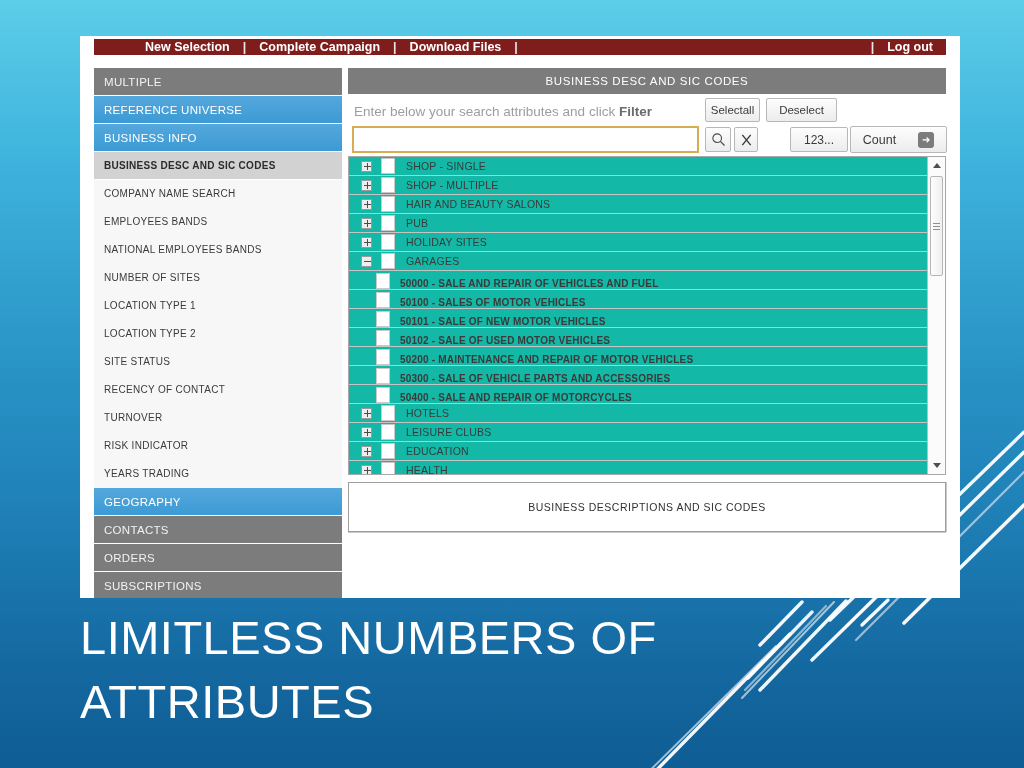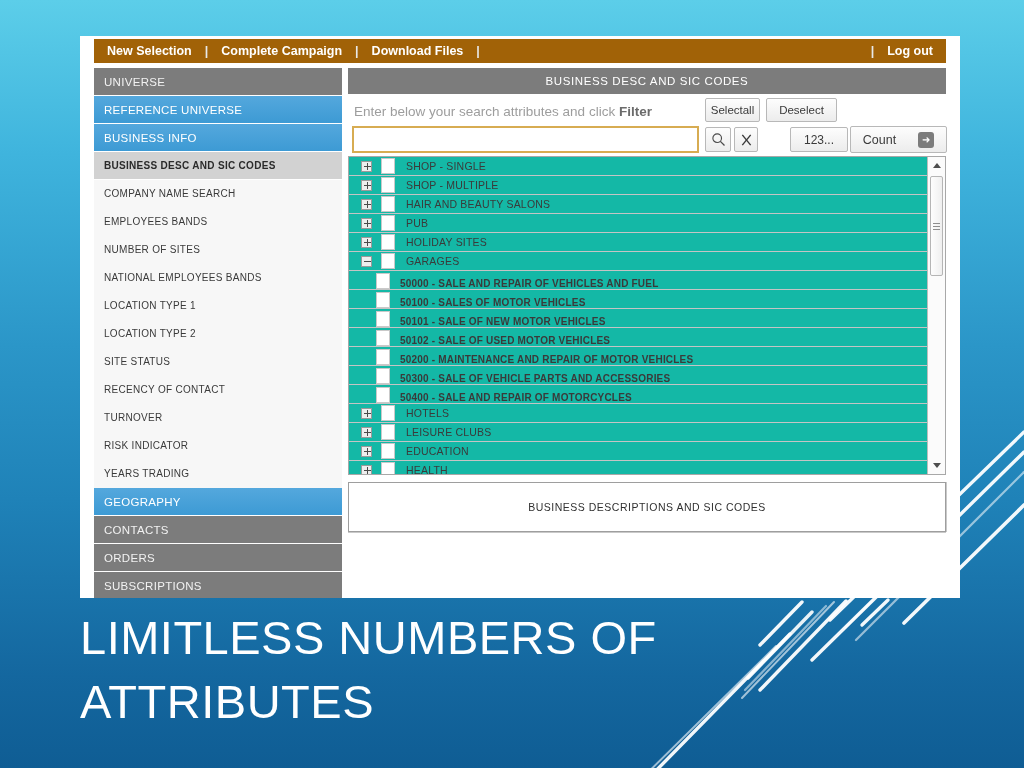--- a/index.html
+++ b/index.html
@@ -33,23 +33,23 @@
     left: 80px; top: 36px;
     width: 880px; height: 562px;
     background: #ffffff;
     z-index: 2;
     overflow: hidden;
   }
 
   
   .menubar {
     position: absolute; left: 14px; top: 3px;
-    width: 852px; height: 24px;
-    background: #a16207;
-    display: flex; align-items: center;
+    width: 852px; height: 16px;
+    background: #7f1d1d;
+    display: flex; align-items: center; padding-left: 38px;
   }
   .menubar .m-item {
     color: #ffffff; font-size: 12.5px; font-weight: bold;
     padding: 0 13px; white-space: nowrap; line-height: 24px;
   }
   .menubar .m-sep {
     color: #e8e8e8; font-size: 12.5px; font-weight: bold;
     line-height: 24px;
   }
   .menubar .m-spacer { flex: 1; }
@@ -239,28 +239,28 @@
     <span class="m-item">Complete Campaign</span>
     <span class="m-sep">|</span>
     <span class="m-item">Download Files</span>
     <span class="m-sep">|</span>
     <span class="m-spacer"></span>
     <span class="m-sep">|</span>
     <span class="m-item">Log out</span>
   </div>
 
   <div class="nav" id="nav">
-      <div class="nav-row grey">UNIVERSE</div>
+      <div class="nav-row grey">MULTIPLE</div>
       <div class="nav-row blue">REFERENCE UNIVERSE</div>
       <div class="nav-row blue">BUSINESS INFO</div>
       <div class="nav-row active">BUSINESS DESC AND SIC CODES</div>
       <div class="nav-row plain">COMPANY NAME SEARCH</div>
       <div class="nav-row plain">EMPLOYEES BANDS</div>
+      <div class="nav-row plain">NATIONAL EMPLOYEES BANDS</div>
       <div class="nav-row plain">NUMBER OF SITES</div>
-      <div class="nav-row plain">NATIONAL EMPLOYEES BANDS</div>
       <div class="nav-row plain">LOCATION TYPE 1</div>
       <div class="nav-row plain">LOCATION TYPE 2</div>
       <div class="nav-row plain">SITE STATUS</div>
       <div class="nav-row plain">RECENCY OF CONTACT</div>
       <div class="nav-row plain">TURNOVER</div>
       <div class="nav-row plain">RISK INDICATOR</div>
       <div class="nav-row plain">YEARS TRADING</div>
       <div class="nav-row blue">GEOGRAPHY</div>
       <div class="nav-row grey">CONTACTS</div>
       <div class="nav-row grey">ORDERS</div>

